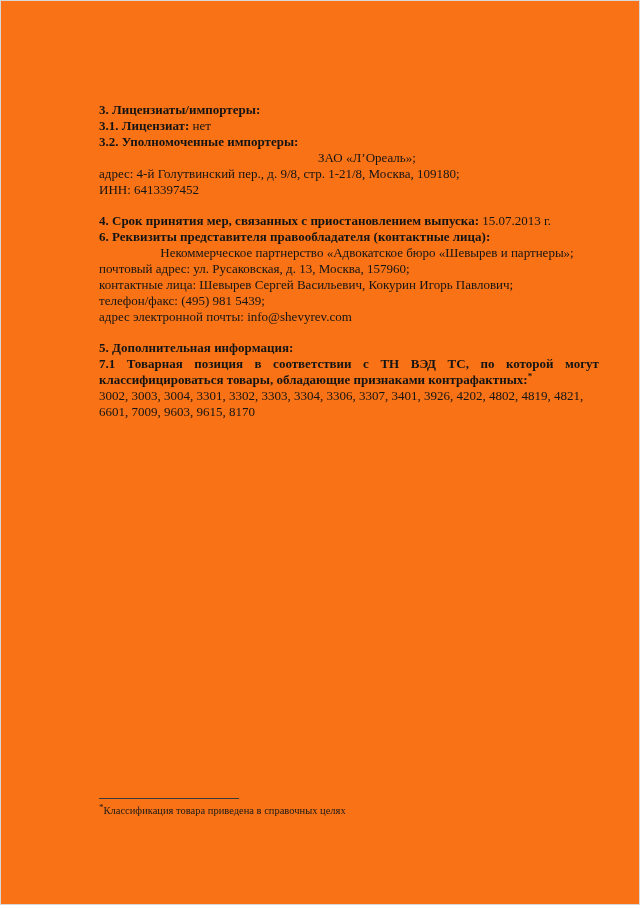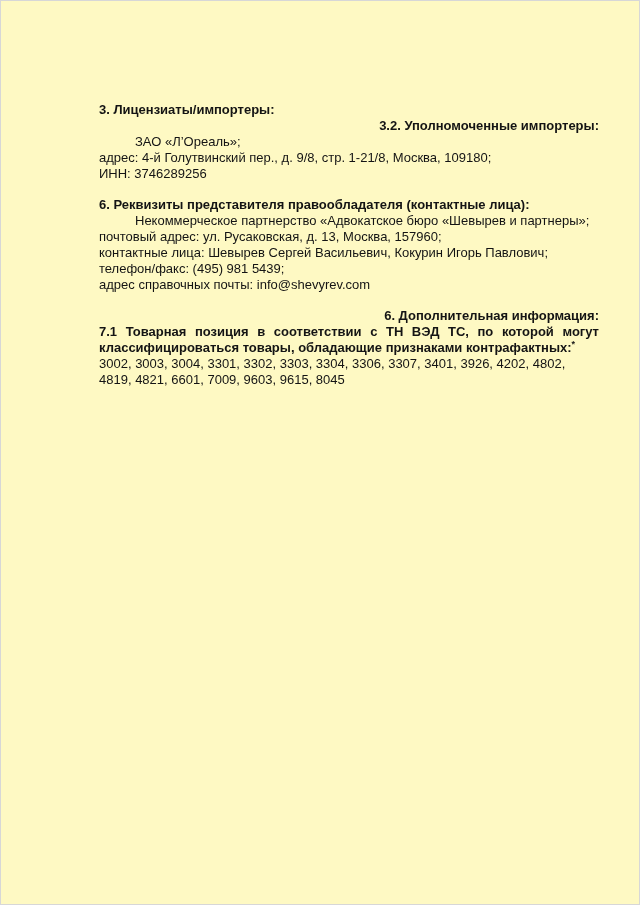--- a/index.html
+++ b/index.html
@@ -4,42 +4,42 @@
 <style>
   html, body {
     margin: 0;
     padding: 0;
     background: #ffffff;
   }
   .page {
     position: relative;
     width: 640px;
     height: 905px;
-    background: #fef9c3;
+    background: #f97316;
     box-sizing: border-box;
     border: 1px solid #d7d7d7;
     overflow: hidden;
-    font-family: Liberation Sans, sans-serif;
+    font-family: Liberation Serif, serif;
     color: #141414;
   }
   .content {
     position: absolute;
     left: 98px;
     top: 101px;
     width: 500px;
     font-size: 13px;
     line-height: 16px;
   }
   .content p {
     margin: 0;
   }
   .b { font-weight: bold; }
   .mb15 { margin-bottom: 15px; }
-  .mb16 { margin-bottom: 16px; text-align: right; }
-  .indent { text-indent: 36px; }
+  .mb16 { margin-bottom: 16px; }
+  .indent { text-indent: 36px; text-align: center; }
   .just { text-align: justify; }
   sup {
     font-size: 9px;
     line-height: 0;
     vertical-align: super;
   }
   .footnote {
     position: absolute;
     left: 98px;
     top: 797px;
@@ -56,41 +56,47 @@
   }
 </style>
 </head>
 <body>
 
 <div class="page">
   <div class="content">
 
     <p><span class="b">3. Лицензиаты/импортеры:</span></p>
 
+    <p class="mb15"><span class="b">3.1. Лицензиат:</span><span> нет</span></p>
 
     <p class="mb16"><span class="b">3.2. Уполномоченные импортеры:</span></p>
 
     <div class="mb15">
       <p class="indent">ЗАО «Л’Ореаль»;</p>
       <p>адрес: 4-й Голутвинский пер., д. 9/8, стр. 1-21/8, Москва, 109180;</p>
-      <p>ИНН: 3746289256</p>
+      <p>ИНН: 6413397452</p>
     </div>
 
+    <p class="mb16"><span class="b">4. Срок принятия мер, связанных с приостановлением выпуска:</span><span> 15.07.2013 г.</span></p>
 
     <p class="mb15"><span class="b">6. Реквизиты представителя правообладателя (контактные лица):</span></p>
 
     <div class="mb15">
       <p class="indent">Некоммерческое партнерство «Адвокатское бюро «Шевырев и партнеры»;</p>
       <p>почтовый адрес: ул. Русаковская, д. 13, Москва, 157960;</p>
       <p>контактные лица: Шевырев Сергей Васильевич, Кокурин Игорь Павлович;</p>
       <p>телефон/факс: (495) 981 5439;</p>
-      <p>адрес справочных почты: info@shevyrev.com</p>
+      <p>адрес электронной почты: info@shevyrev.com</p>
     </div>
 
-    <p class="mb16"><span class="b">6. Дополнительная информация:</span></p>
+    <p class="mb16"><span class="b">5. Дополнительная информация:</span></p>
 
     <p class="mb15 just"><span class="b">7.1 Товарная позиция в соответствии с ТН ВЭД ТС, по которой могут классифицироваться товары, обладающие признаками контрафактных:</span><sup class="b">*</sup></p>
 
-    <p>3002, 3003, 3004, 3301, 3302, 3303, 3304, 3306, 3307, 3401, 3926, 4202, 4802, 4819, 4821, 6601, 7009, 9603, 9615, 8045</p>
+    <p>3002, 3003, 3004, 3301, 3302, 3303, 3304, 3306, 3307, 3401, 3926, 4202, 4802, 4819, 4821, 6601, 7009, 9603, 9615, 8170</p>
 
   </div>
 
+  <div class="footnote">
+    <div class="footnote-rule"></div>
+    <div><sup>*</sup><span>Классификация товара приведена в справочных целях</span></div>
+  </div>
 </div>
 
 </body></html>

